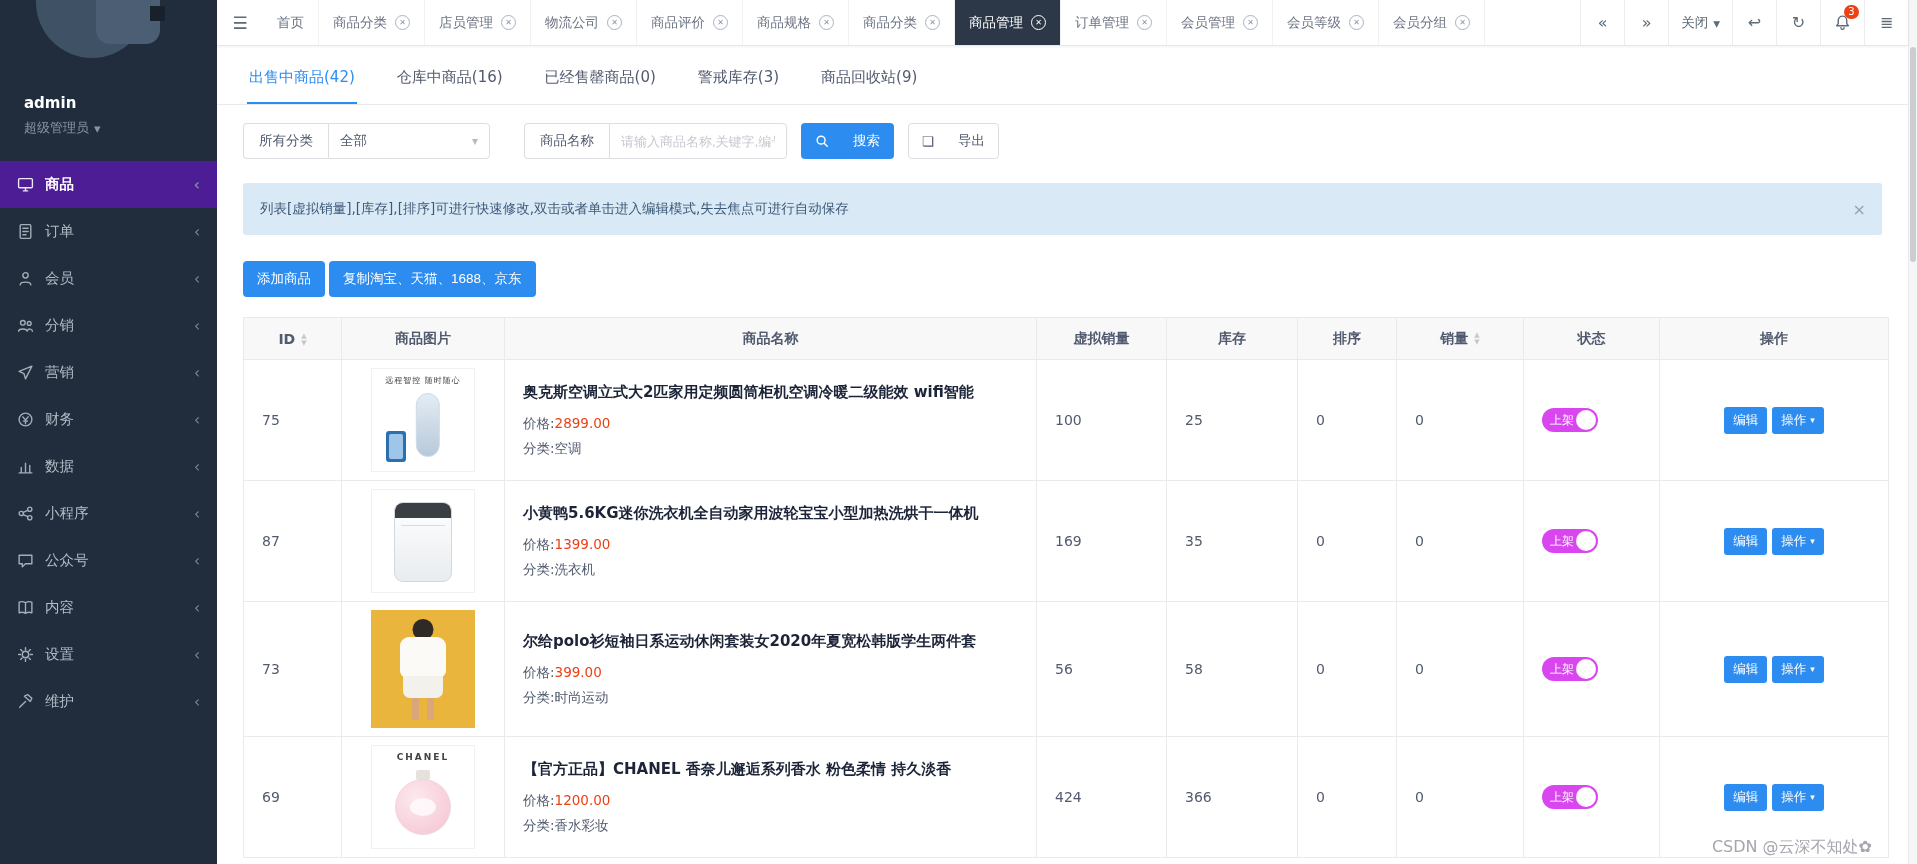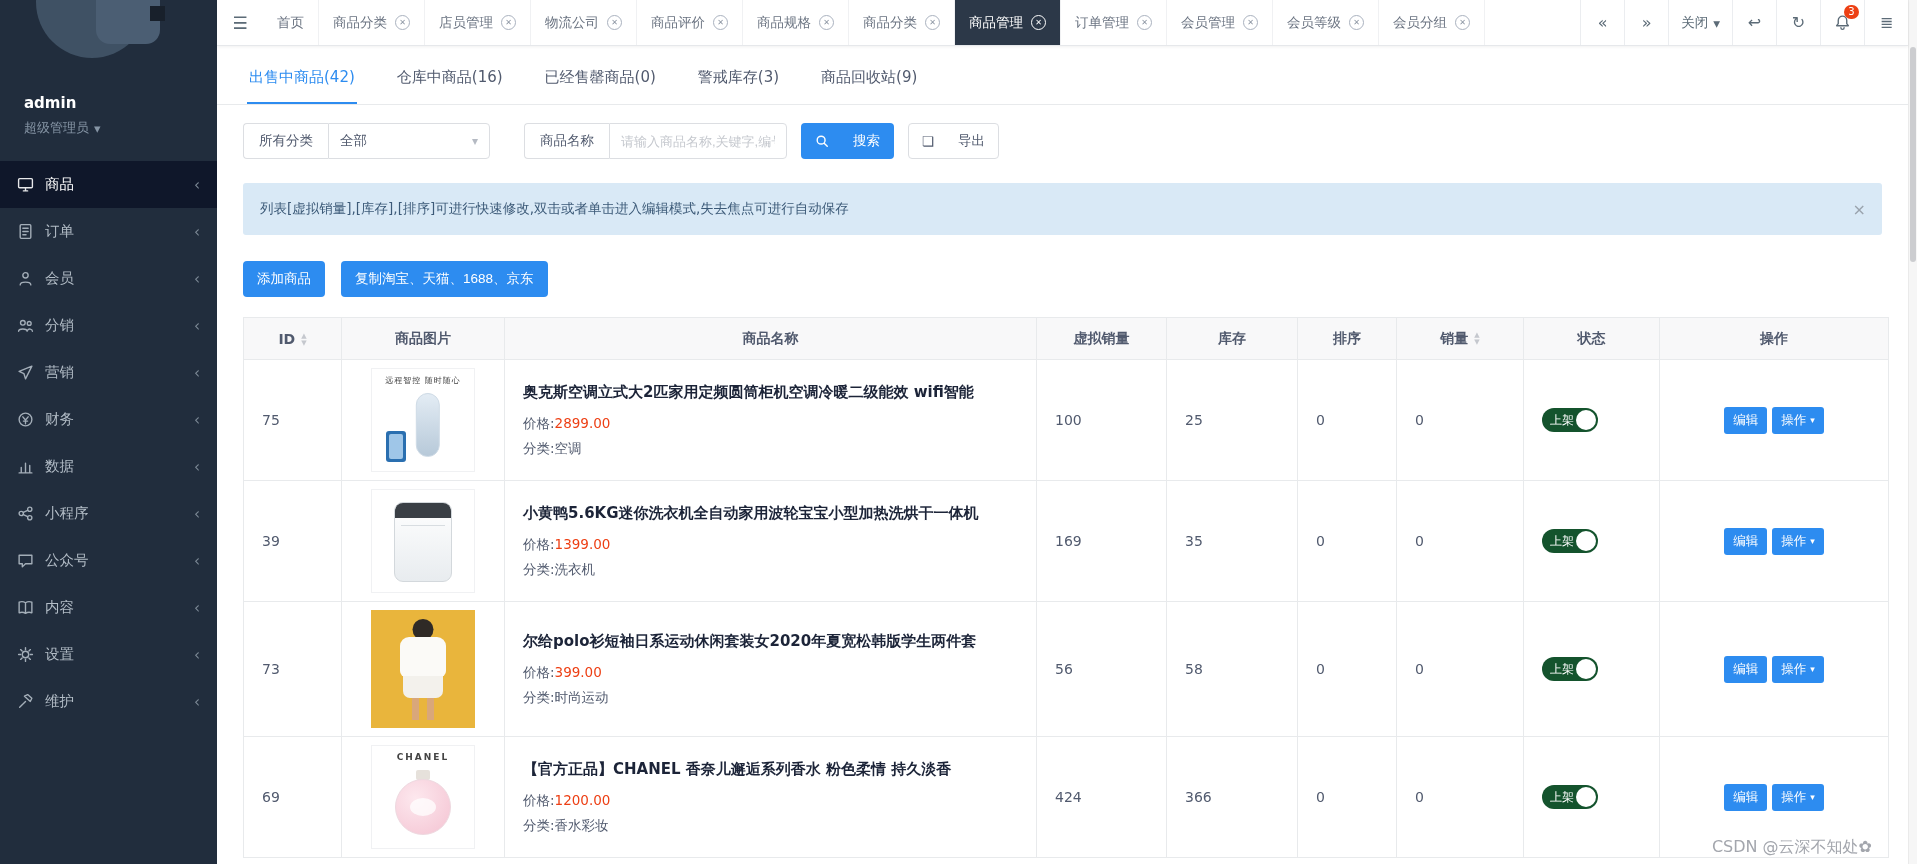--- a/index.html
+++ b/index.html
@@ -10,21 +10,21 @@
 .sidebar{width:217px;background:#212d3d;flex-shrink:0;position:relative;overflow:hidden}
 .logo{height:92px;position:relative;overflow:hidden}
 .lg1{position:absolute;width:112px;height:112px;border-radius:56px;background:#3f5164;top:-54px;left:36px}
 .lg2{position:absolute;width:64px;height:64px;border-radius:14px;background:#4b5e73;top:-20px;left:96px}
 .lg3{position:absolute;width:15px;height:15px;background:#18202b;top:6px;left:150px}
 .user-info{padding:2px 0 16px 24px}
 .user-name{color:#fff;font-size:15px;font-weight:bold}
 .user-role{color:#8695a5;font-size:13px;margin-top:7px;display:flex;align-items:center;gap:5px;cursor:pointer}
 .menu{margin-top:8px}
 .menu-item{height:47px;display:flex;align-items:center;padding:0 17px;gap:11px;color:#b2bcc6;font-size:14.5px;cursor:pointer}
-.menu-item.active{background:#0f172a;color:#fff;font-weight:normal}
+.menu-item.active{background:#4c1d95;color:#fff;font-weight:bold}
 .mi-icon{display:flex;align-items:center;opacity:.9}
 .mi-icon svg{stroke:currentColor;fill:none;stroke-width:1.3;stroke-linecap:round;stroke-linejoin:round}
 .mi-chev{margin-left:auto;color:#7e8a97;font-size:15px}
 
 .main{flex:1;display:flex;flex-direction:column;min-width:0}
 .navbar{height:46px;background:#fff;border-bottom:1px solid #e6e8eb;display:flex;align-items:stretch;box-shadow:0 1px 3px rgba(0,0,0,.06);position:relative;z-index:2}
 .hamburger{width:46px;display:flex;align-items:center;justify-content:center;font-size:17px;color:#5c6b77;cursor:pointer}
 .tabs{display:flex;overflow:hidden}
 .tab{display:flex;align-items:center;gap:8px;padding:0 14px;font-size:13.5px;color:#6b7482;border-right:1px solid #f0f1f3;cursor:pointer;white-space:nowrap}
 .tab.active{background:#2c3848;color:#fff}
@@ -47,33 +47,33 @@
 .ig-select .caret{color:#b5bac3;font-size:12px}
 .ig-input{width:178px;border:1px solid #dcdee2;border-radius:0 4px 4px 0;padding:0 11px;font-size:13px;color:#515a6e;outline:none}
 .ig-input::placeholder{color:#c5c8ce}
 .ml34{margin-left:34px}
 .btn{height:36px;border-radius:4px;display:inline-flex;align-items:center;gap:24px;font-size:13.5px;cursor:pointer;border:none}
 .btn-search{margin-left:14px;background:#2d8cf0;color:#fff;padding:0 14px}
 .btn-search svg{stroke:#fff;fill:none;stroke-width:1.6;stroke-linecap:round}
 .btn-export{margin-left:14px;background:#fff;border:1px solid #dcdee2;color:#515a6e;padding:0 13px}
 .alert{margin-top:24px;background:#d9e9f6;border-radius:3px;padding:17px 44px 17px 17px;color:#3c5a78;font-size:13.5px;position:relative}
 .alert-close{position:absolute;right:16px;top:50%;transform:translateY(-50%);color:#9aa3ad;font-size:16px;cursor:pointer}
-.toolbar{margin-top:26px;display:flex;gap:16px}
+.toolbar{margin-top:26px;display:flex;gap:4px}
 .btn-primary{background:#2d8cf0;color:#fff;border-radius:4px;padding:9px 14px;font-size:13.5px;border:none;cursor:pointer}
 
 table{margin-top:20px;width:100%;border-collapse:collapse;table-layout:fixed}
 th{background:#f8f8f9;border:1px solid #e8eaec;height:42px;font-weight:bold;color:#515a6e;font-size:14px;padding:0 18px;text-align:center}
 td{border:1px solid #e8eaec;padding:16px 18px;font-size:14px;color:#515a6e;vertical-align:middle}
 th.center,td.center{text-align:center;padding:8px 6px}
 .sorters{display:inline-flex;flex-direction:column;margin-left:6px;vertical-align:middle;cursor:pointer}
 .sorters span{font-size:7px;line-height:7px;color:#c5c8ce}
 .p-name{color:#1c2438;font-weight:bold;font-size:15px;line-height:1.45;margin-bottom:11px}
 .p-line{margin-top:7px;font-size:13.5px;color:#515a6e}
 .p-price{color:#ed3f14}
-.switch{width:56px;height:24px;border-radius:13px;background:#14532d;position:relative;display:inline-flex;align-items:center;color:#fff;font-size:12px;padding-left:8px;cursor:pointer}
+.switch{width:56px;height:24px;border-radius:13px;background:#d946ef;position:relative;display:inline-flex;align-items:center;color:#fff;font-size:12px;padding-left:8px;cursor:pointer}
 .knob{position:absolute;right:2px;top:2px;width:20px;height:20px;border-radius:50%;background:#fff}
 .btn-mini{background:#2d8cf0;color:#fff;border-radius:3px;padding:5px 9px;font-size:12.5px;border:none;cursor:pointer;display:inline-flex;align-items:center;gap:4px}
 .btn-mini .caret{font-size:9px}
 .ops{display:flex;gap:5px;justify-content:center}
 
 .img-box{width:104px;height:104px;margin:0 auto;position:relative;border:1px solid #f0f1f3;background:#fff;overflow:hidden}
 .img-caption{position:absolute;top:6px;left:0;right:0;text-align:center;font-size:8px;color:#444;letter-spacing:1px;white-space:nowrap}
 .ac-unit{position:absolute;top:24px;left:50%;transform:translateX(-30%);width:24px;height:64px;border-radius:12px;background:linear-gradient(180deg,#e3ecf4,#b7c9d9);border:1px solid #cfdbe6}
 .ac-phone{position:absolute;left:14px;bottom:9px;width:20px;height:31px;background:#2a6fb0;border-radius:3px}
 .ac-phone:after{content:"";position:absolute;inset:3px;background:#9fc6e8;border-radius:2px}
@@ -417,21 +417,21 @@
                 <button class="btn-mini">编辑</button>
                 <button class="btn-mini">
                     <span>操作</span>
                     <span class="caret">▾</span>
                   </button>
               </div>
             </td>
           </tr>
 
           <tr>
-            <td>39</td>
+            <td>87</td>
             <td class="center">
               <div class="img-box">
                 <div class="washer-body">
                     <div class="washer-top"></div>
                     <div class="washer-line"></div>
                   </div>
               </div>
             </td>
             <td>
               <div class="p-name">小黄鸭5.6KG迷你洗衣机全自动家用波轮宝宝小型加热洗烘干一体机</div>

